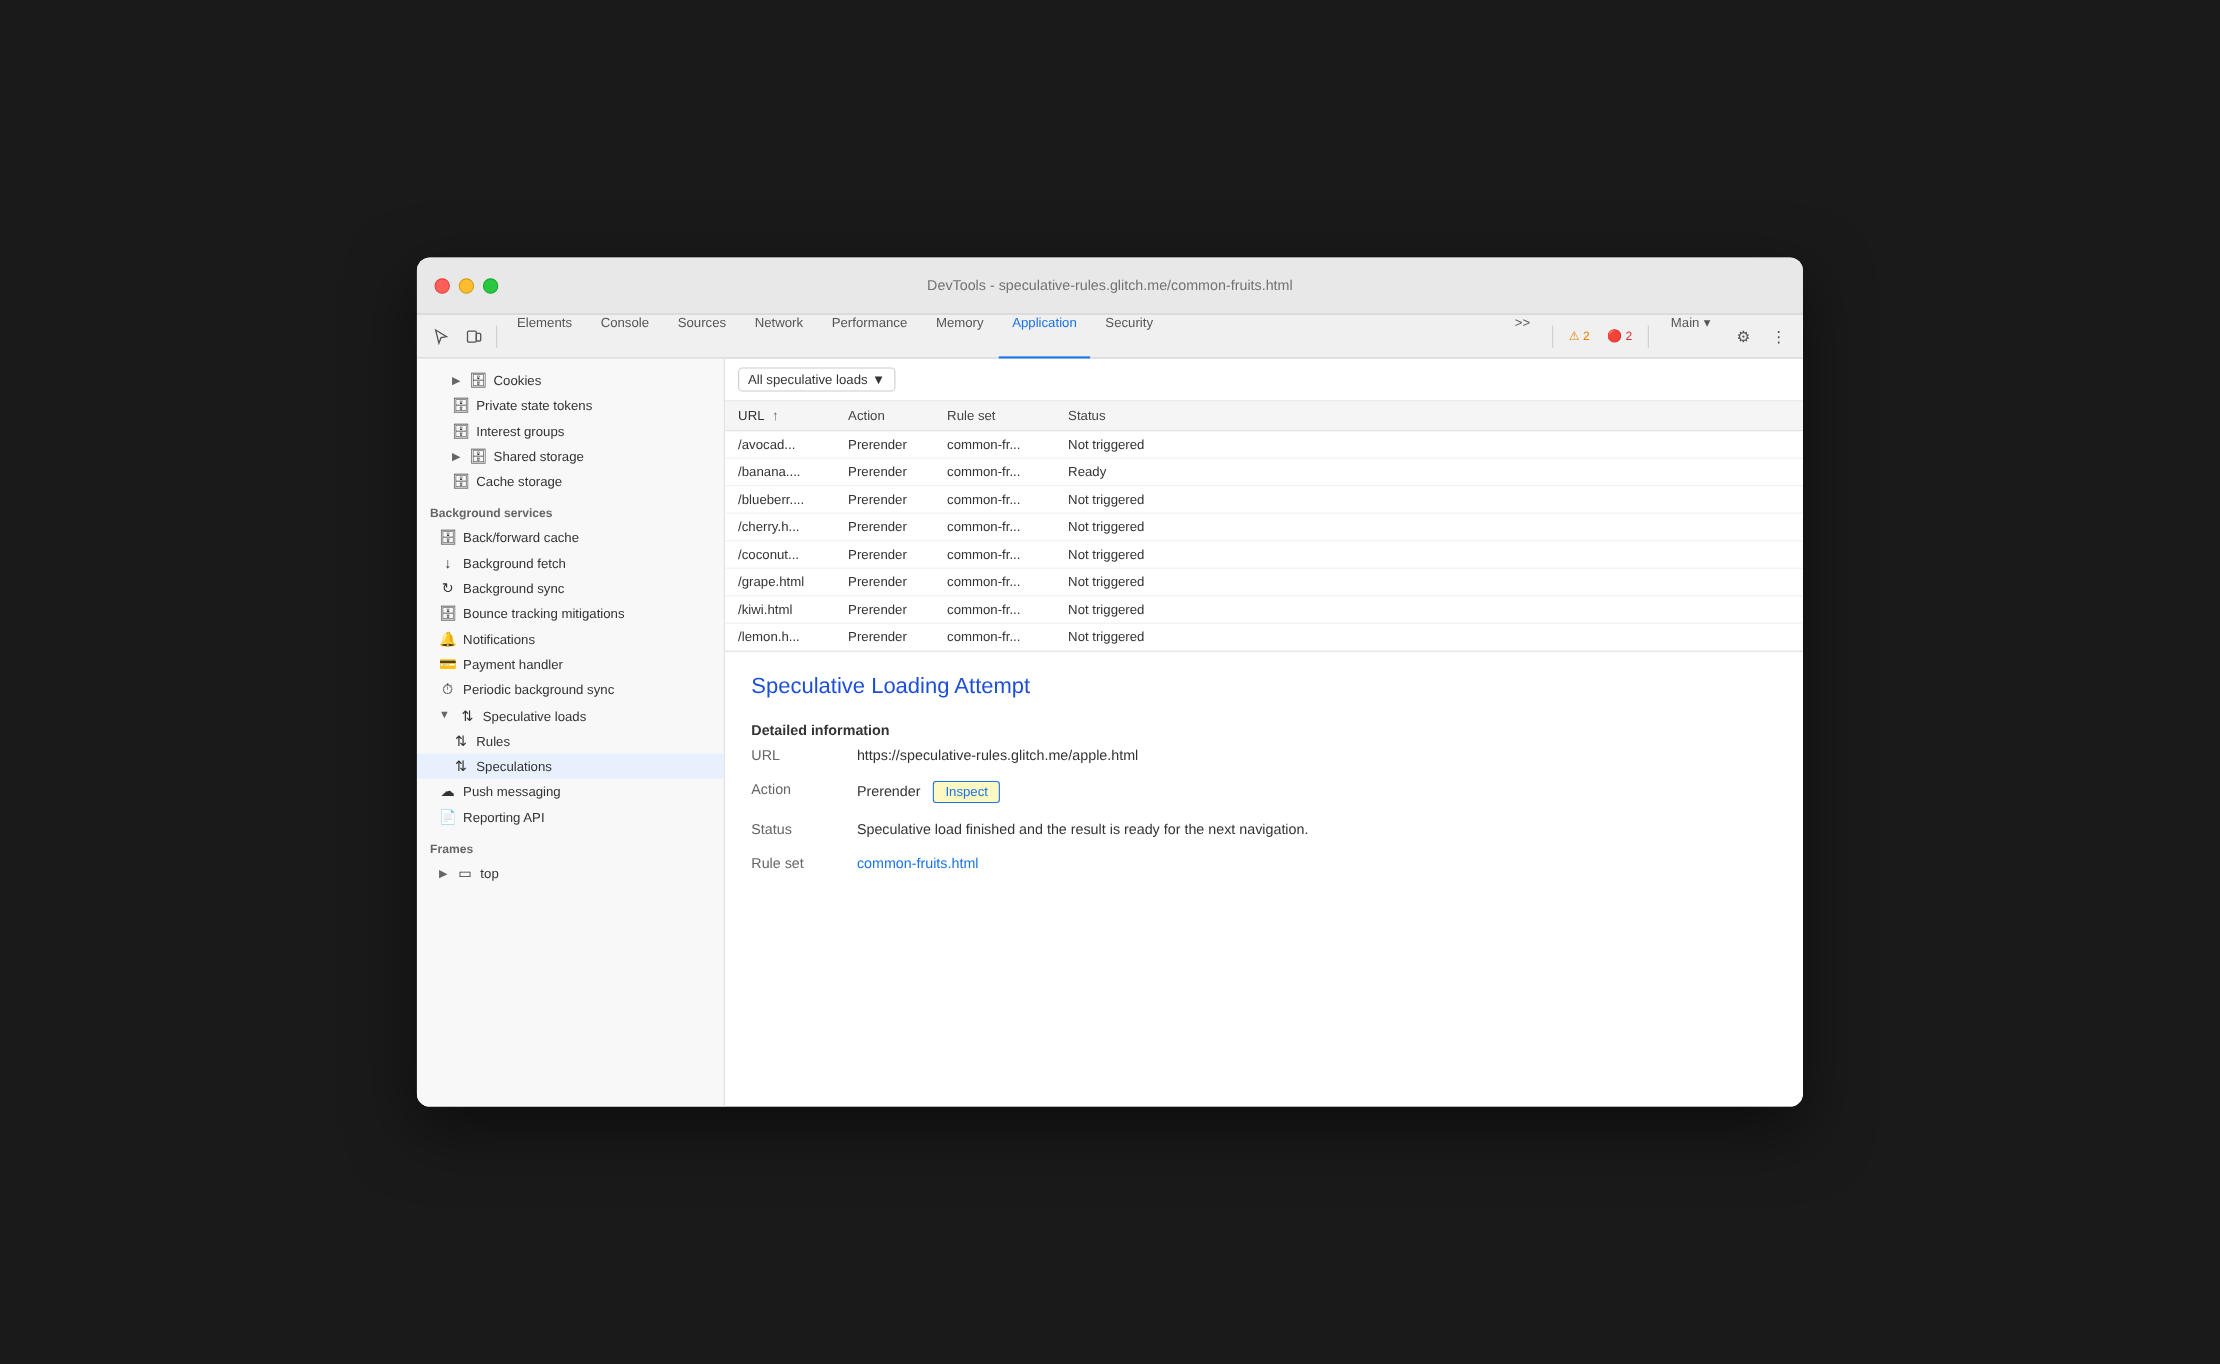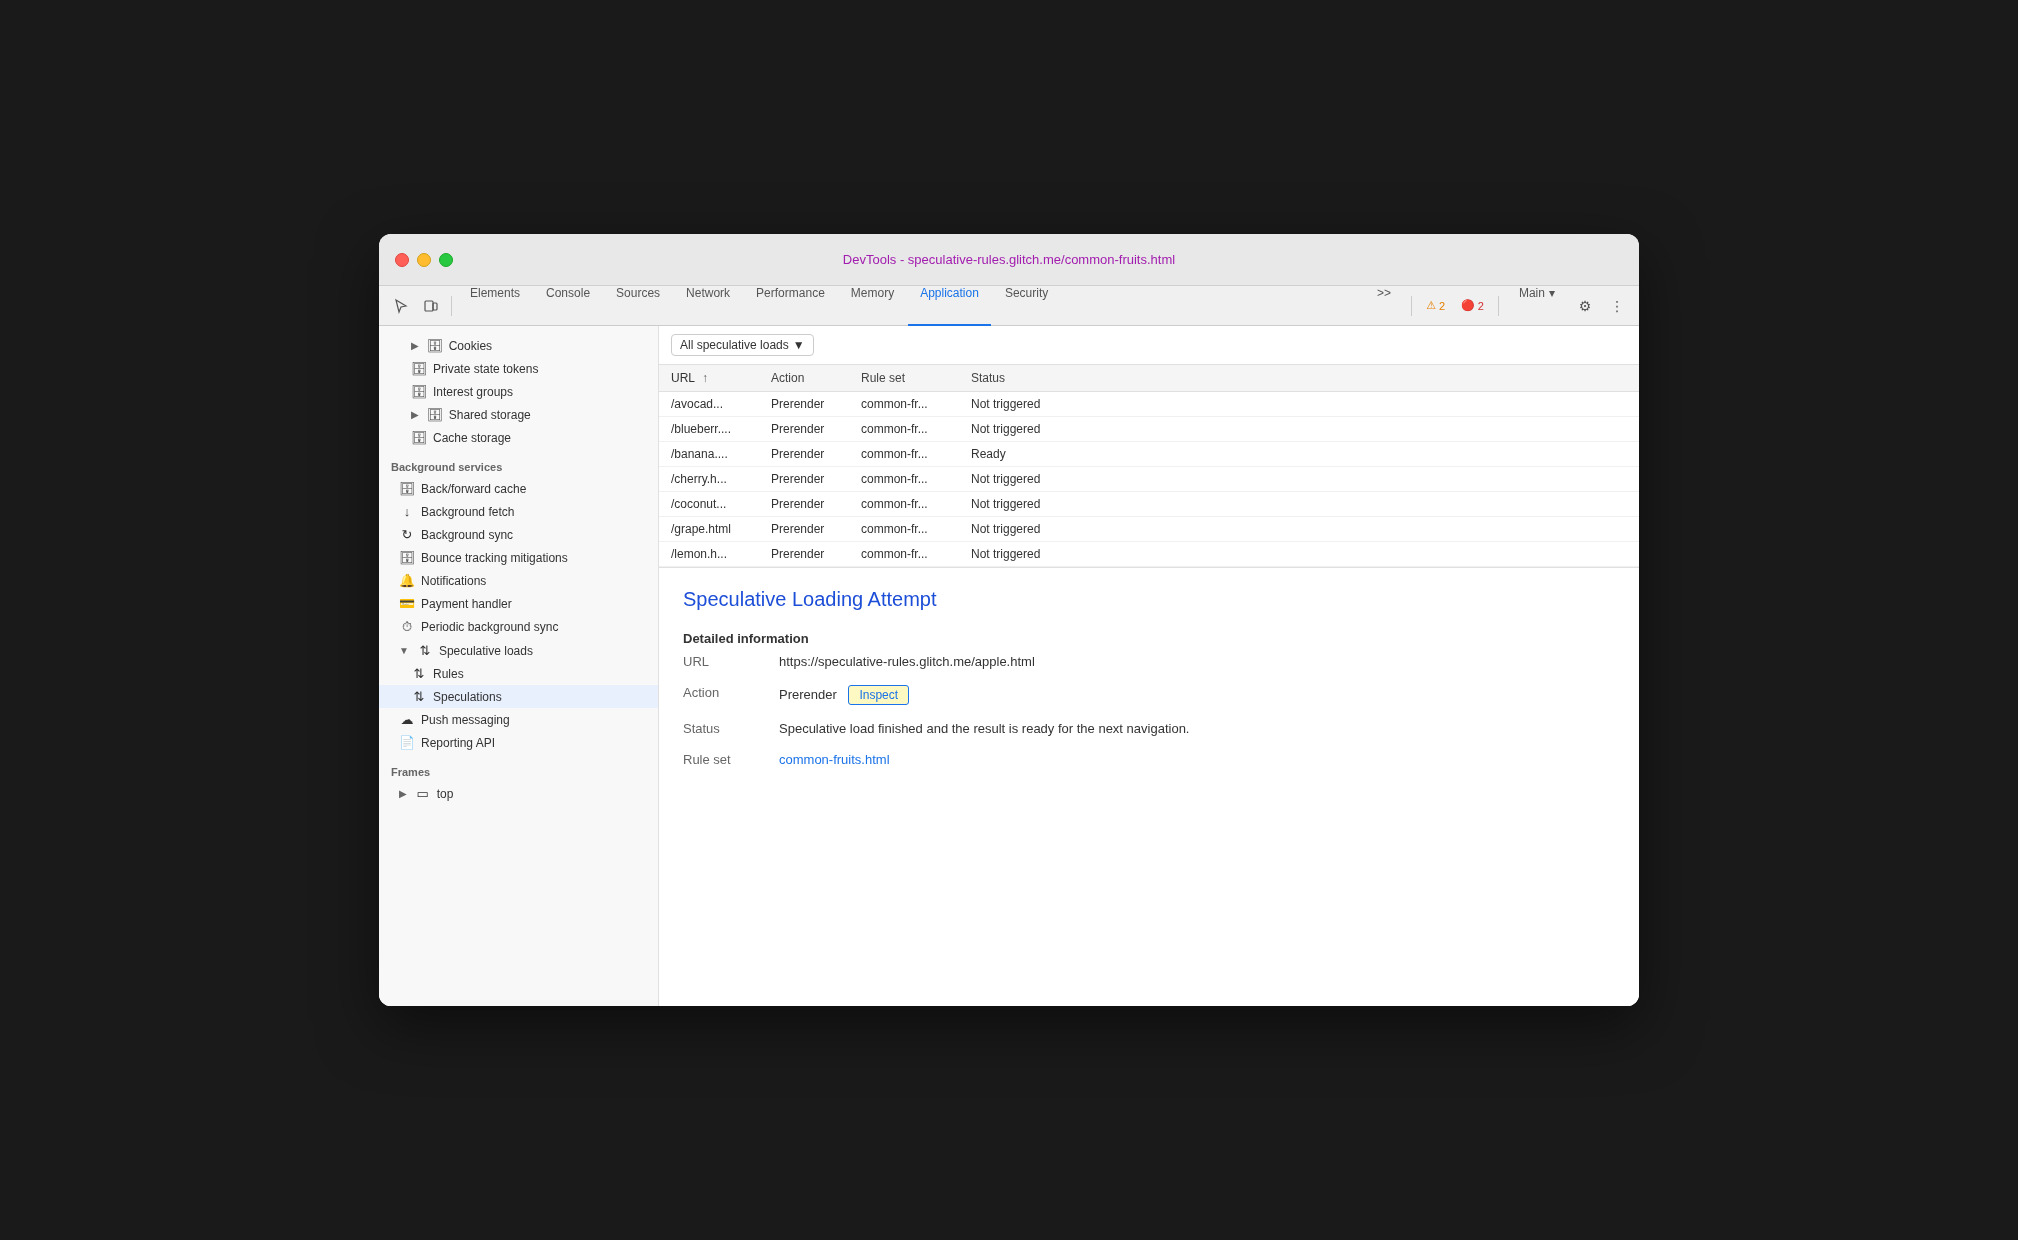--- a/index.html
+++ b/index.html
@@ -37,21 +37,21 @@
       width: 14px;
       height: 14px;
       border-radius: 50%;
       cursor: pointer;
     }
     .tl-red { background: #ff5f57; border: 1px solid #e0443e; }
     .tl-yellow { background: #febc2e; border: 1px solid #d4a017; }
     .tl-green { background: #28c840; border: 1px solid #1aab29; }
     .title-text {
       font-size: 13px;
-      color: #a21caf;
+      color: #737373;
       font-weight: 500;
     }
     .devtools-container {
       background: #ffffff;
       display: flex;
       flex-direction: column;
     }
     .toolbar {
       background: #f0f0f0;
       border-bottom: 1px solid #ccc;
@@ -455,45 +455,51 @@
               </tr>
             </thead>
             <tbody>
               <tr>
                 <td>/avocad...</td>
                 <td>Prerender</td>
                 <td>common-fr...</td>
                 <td>Not triggered</td>
               </tr>
               <tr>
+                <td>/banana....</td>
+                <td>Prerender</td>
+                <td>common-fr...</td>
+                <td>Ready</td>
+              </tr>
+              <tr>
                 <td>/blueberr....</td>
                 <td>Prerender</td>
                 <td>common-fr...</td>
                 <td>Not triggered</td>
               </tr>
               <tr>
-                <td>/banana....</td>
-                <td>Prerender</td>
-                <td>common-fr...</td>
-                <td>Ready</td>
-              </tr>
-              <tr>
                 <td>/cherry.h...</td>
                 <td>Prerender</td>
                 <td>common-fr...</td>
                 <td>Not triggered</td>
               </tr>
               <tr>
                 <td>/coconut...</td>
                 <td>Prerender</td>
                 <td>common-fr...</td>
                 <td>Not triggered</td>
               </tr>
               <tr>
                 <td>/grape.html</td>
+                <td>Prerender</td>
+                <td>common-fr...</td>
+                <td>Not triggered</td>
+              </tr>
+              <tr>
+                <td>/kiwi.html</td>
                 <td>Prerender</td>
                 <td>common-fr...</td>
                 <td>Not triggered</td>
               </tr>
               <tr>
                 <td>/lemon.h...</td>
                 <td>Prerender</td>
                 <td>common-fr...</td>
                 <td>Not triggered</td>
               </tr>

